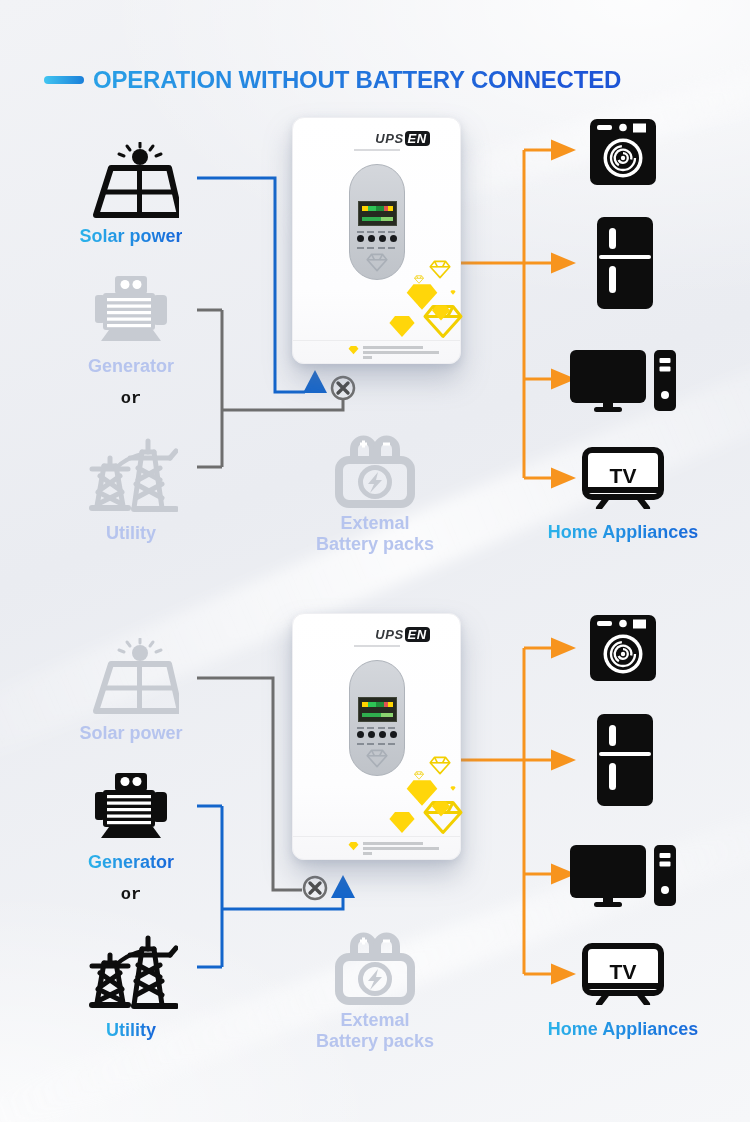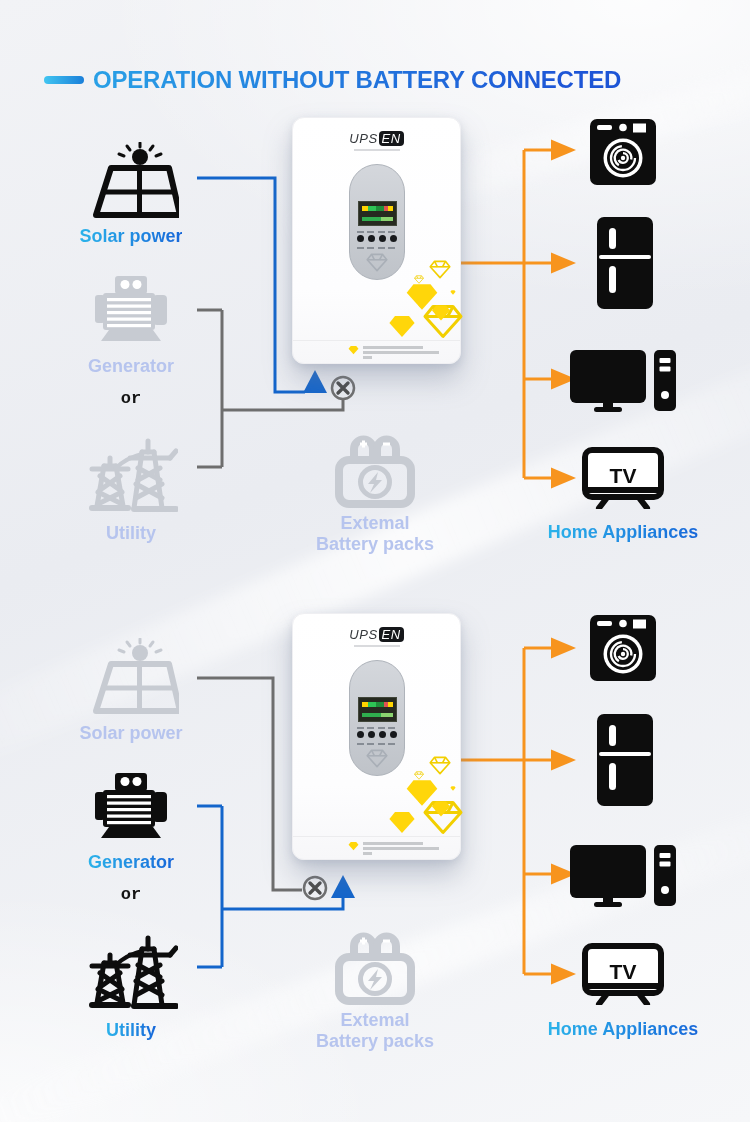--- a/index.html
+++ b/index.html
@@ -43,21 +43,21 @@
   .ln{fill:none;stroke-width:3;}
   .head-orange{fill:#f7941e;}
   .head-blue{fill:#1365cb;}
 
   
   .device{position:absolute;left:292px;width:167px;height:245px;z-index:2;
     background:linear-gradient(180deg,#ffffff 0%,#fdfdfe 70%,#f7f7f9 100%);
     border:1px solid #efeff2;border-radius:12px;
     box-shadow:0 16px 28px rgba(120,132,155,.38),0 3px 8px rgba(125,135,160,.22);}
   .brand{position:absolute;left:0;top:13px;width:100%;text-align:center;
-    font-size:13px;font-weight:400;font-style:italic;letter-spacing:.5px;color:#35383c;}
+    font-size:13px;font-weight:700;font-style:italic;letter-spacing:.5px;color:#35383c;padding-left:26px;}
   .brand .en{display:inline-block;background:#15171a;color:#fff;border-radius:4px;
     padding:0 3px;margin-left:1px;}
   .brandline{position:absolute;left:50%;top:31px;transform:translateX(-50%);
     width:46px;height:2px;background:#d9dadd;}
   .oval{position:absolute;left:56px;top:46px;width:54px;height:114px;border-radius:28px;
     background:linear-gradient(180deg,#d4d7dc,#bfc3c9);border:1px solid #aeb3ba;}
   .screen{position:absolute;left:8px;top:36px;width:37px;height:23px;background:#262a20;border:1px solid #41463a;}
   .screen::before{content:'';position:absolute;left:3px;top:4px;right:3px;height:5px;
     background:linear-gradient(90deg,#ffd400 0 18%,#2ec455 18% 46%,#1f8f3a 46% 70%,#e05252 70% 84%,#ffd400 84%);}
   .screen::after{content:'';position:absolute;left:3px;bottom:4px;right:3px;height:4px;

